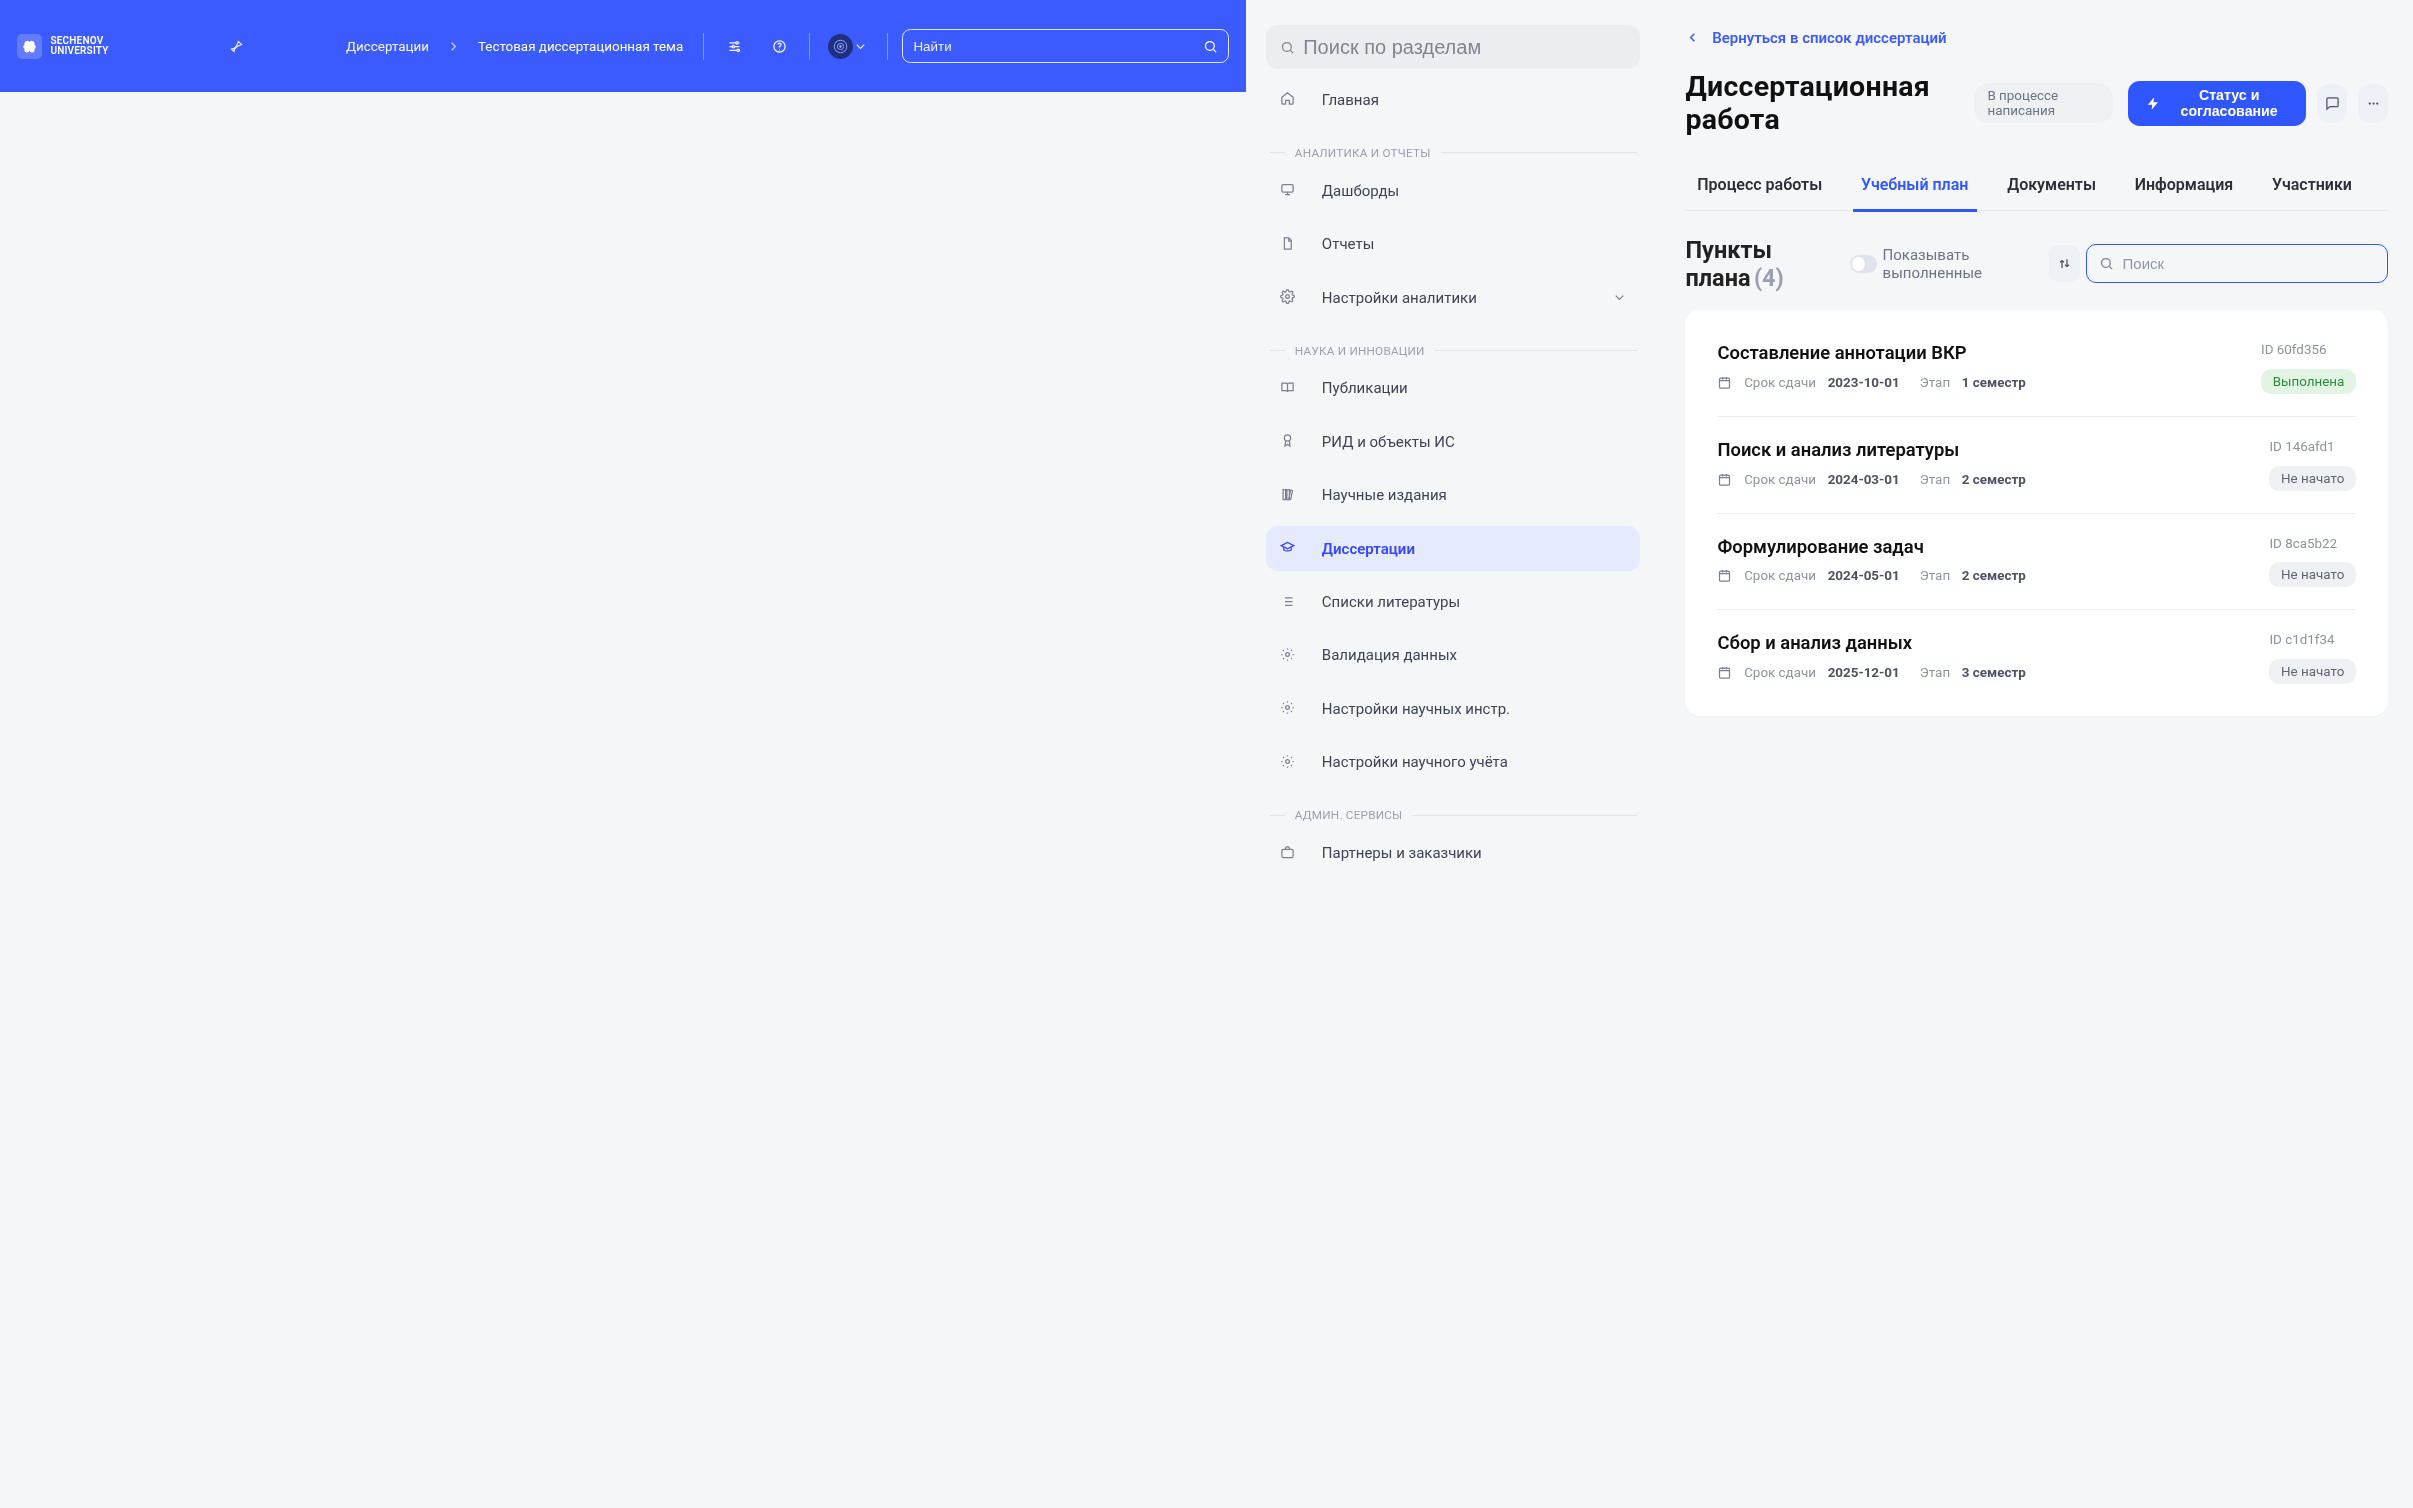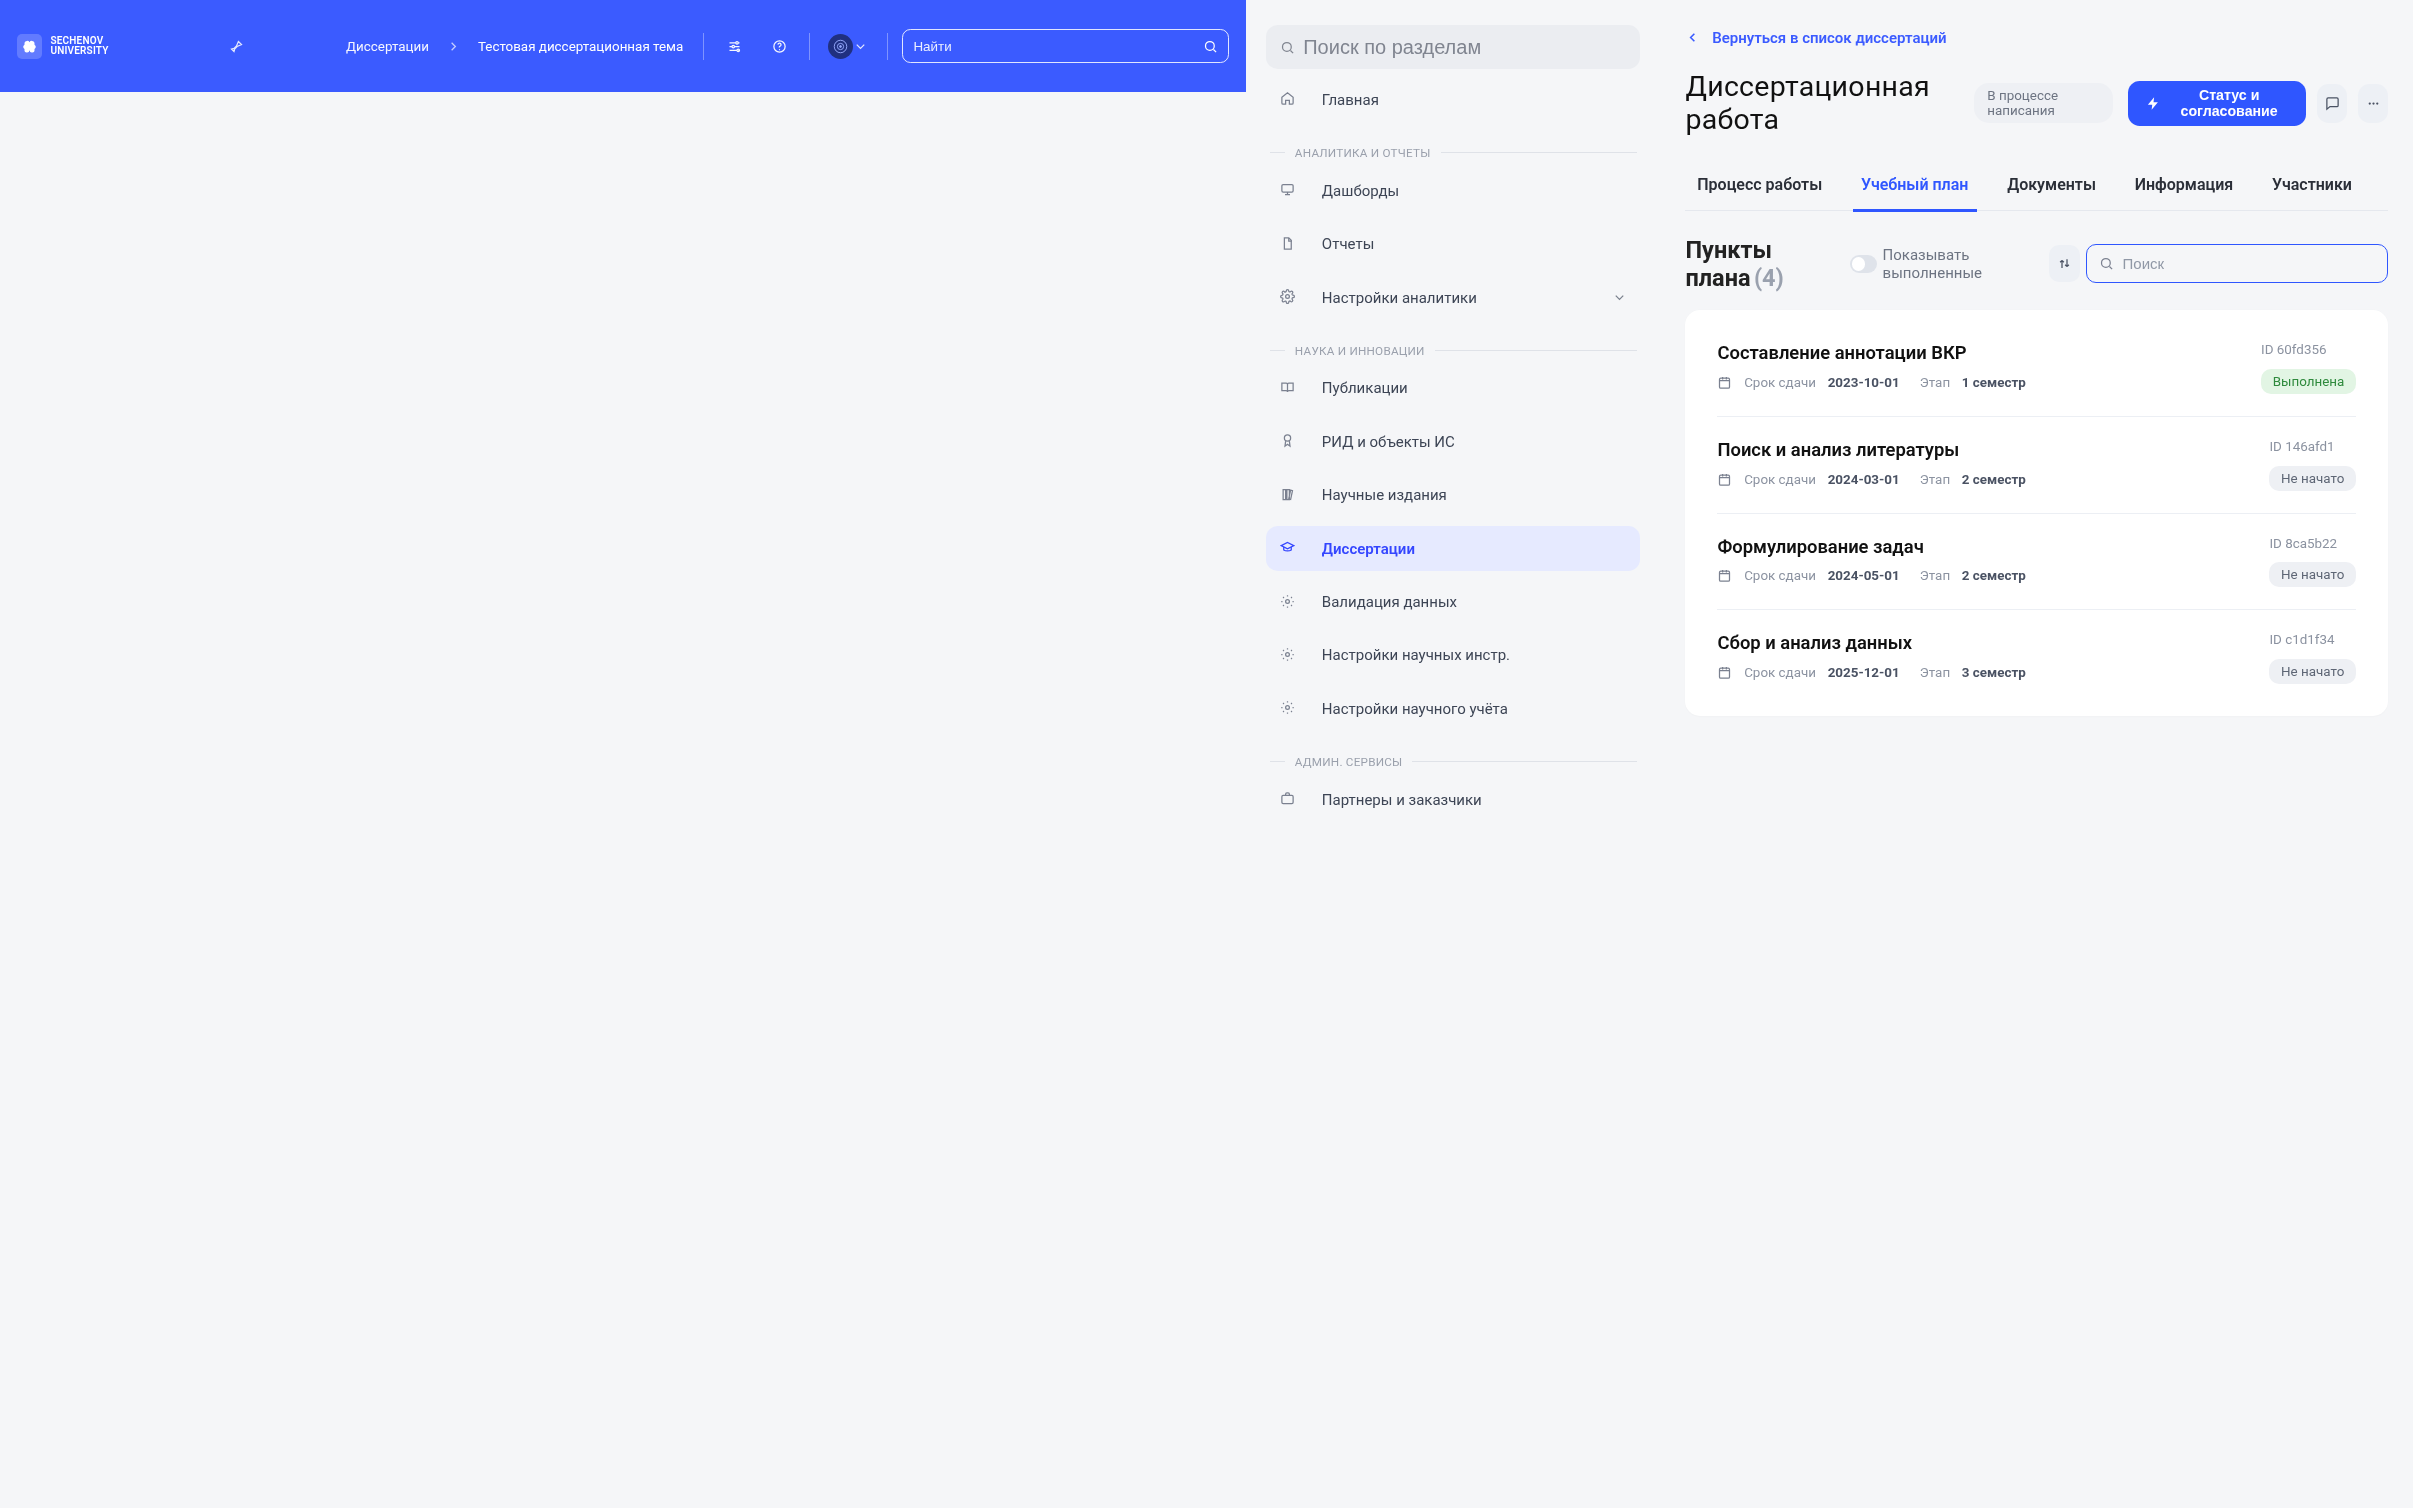--- a/index.html
+++ b/index.html
@@ -117,21 +117,21 @@
   
   .main {
     flex:1; min-width:0; padding: 28.5px 25px 25px 25px; overflow-y:auto;
   }
   .back-link {
     display:inline-flex; align-items:center; gap:11.7px; color:#3b5bff; font-size:15px; font-weight:600; cursor:pointer;
   }
   .title-row {
     display:flex; align-items:center; gap:15px; margin-top:22px;
   }
-  .page-title { font-size:28.5px; font-weight:400; letter-spacing:.01em; color:#111 }
+  .page-title { font-size:28.5px; font-weight:700; letter-spacing:.01em; color:#111 }
   .status-pill {
     background:#eef0f4; color:#6d7482; border-radius:15px; padding:5px 13.4px; font-size:13.4px;
   }
   .title-actions {
     margin-left:auto; display:flex; align-items:center; gap:11.7px;
   }
   .primary-btn {
     display:inline-flex; align-items:center; gap:10px;
     background:#2f56ff; color:#fff; border:none; cursor:pointer;
     height:45px; padding:0 18.4px; border-radius:11.7px; font-size:14.2px; font-weight:600;
@@ -365,20 +365,28 @@
         <span>Научные издания</span>
       </div>
       <div class="side-item active">
         <span class="icon">
           <svg class="svg" viewBox="0 0 24 24" fill="none" stroke="currentColor" stroke-width="2">
               <path d="M2 9 12 4l10 5-10 5z"></path>
               <path d="M6 11v5c3 2 9 2 12 0v-5"></path>
             </svg>
         </span>
         <span>Диссертации</span>
+      </div>
+      <div class="side-item">
+        <span class="icon">
+          <svg class="svg" viewBox="0 0 24 24" fill="none" stroke="currentColor" stroke-width="2">
+              <path d="M8 6h12M8 12h12M8 18h12M4 6h.01M4 12h.01M4 18h.01"></path>
+            </svg>
+        </span>
+        <span>Списки литературы</span>
       </div>
       <div class="side-item">
         <span class="icon">
           <svg class="svg" viewBox="0 0 24 24" fill="none" stroke="currentColor" stroke-width="2">
               <circle cx="12" cy="12" r="3"></circle>
               <path d="M12 2v2M12 20v2M4.9 4.9l1.4 1.4M17.7 17.7l1.4 1.4M2 12h2M20 12h2M4.9 19.1l1.4-1.4M17.7 6.3l1.4-1.4"></path>
             </svg>
         </span>
         <span>Валидация данных</span>
       </div>

